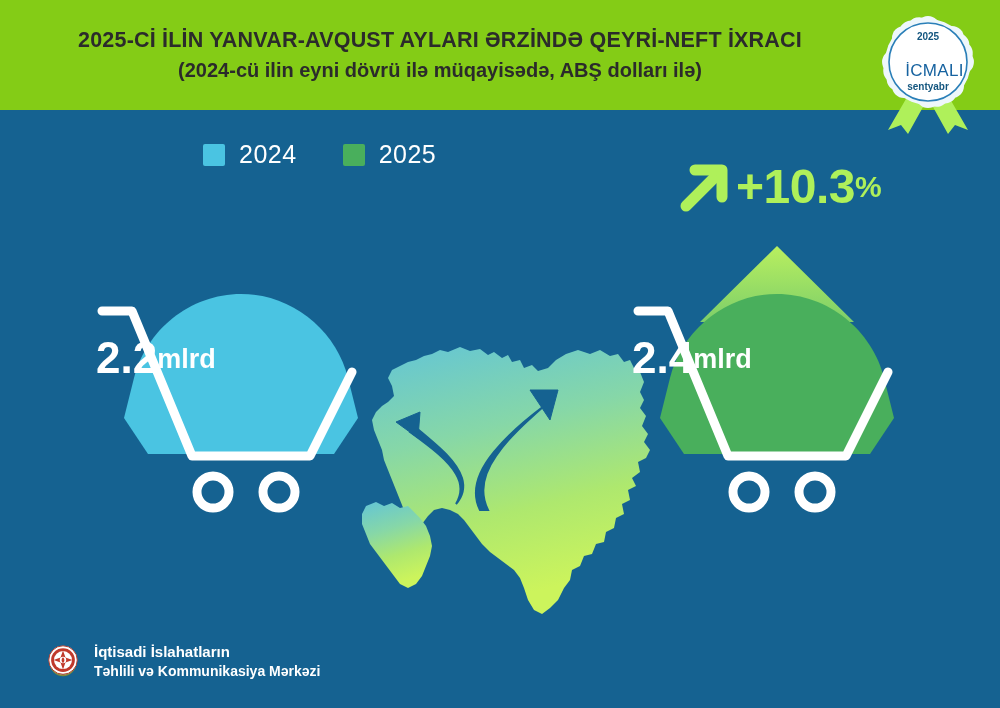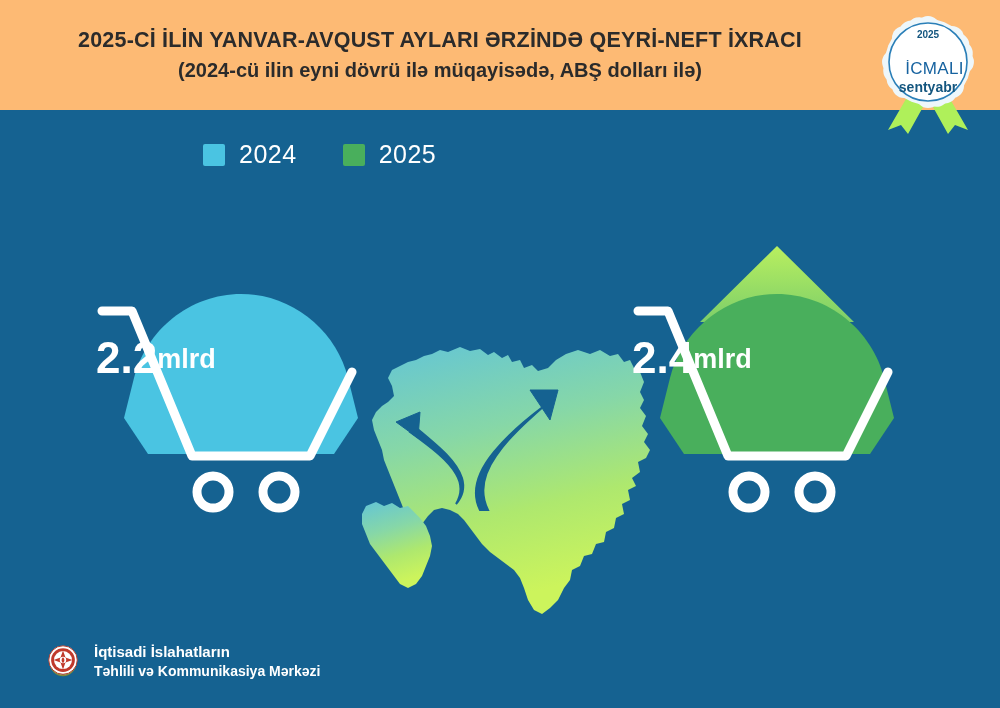--- a/index.html
+++ b/index.html
@@ -6,21 +6,21 @@
   body{
     width:1000px;height:708px;overflow:hidden;
     font-family:"Liberation Sans","DejaVu Sans",sans-serif;
     background:#156291;
   }
   .stage{position:relative;width:1000px;height:708px;overflow:hidden;background:#156291;}
 
   
   .header-band{
     position:absolute;left:0;top:0;width:1000px;height:110px;
-    background:#fdba74;
+    background:#84cc16;
   }
   .title-wrap{
     position:absolute;left:0;top:0;width:880px;height:110px;
     display:flex;flex-direction:column;align-items:center;justify-content:center;
     text-align:center;
   }
   .title-main{
     color:#2b2b2b;font-size:21.5px;font-weight:bold;letter-spacing:.2px;
     line-height:1.15;white-space:nowrap;
   }
@@ -33,21 +33,21 @@
   .badge{position:absolute;left:858px;top:6px;width:140px;height:128px;}
   .badge svg{position:absolute;left:0;top:0;}
   .badge-text{
     position:absolute;left:0;top:0;width:140px;height:112px;
     display:flex;flex-direction:column;align-items:center;justify-content:center;
     pointer-events:none;
   }
   .badge-year{color:#14567f;font-size:10px;font-weight:bold;line-height:1;margin-bottom:2px;}
   .badge-l1{color:#ffffff;font-size:17px;font-weight:bold;line-height:1.02;letter-spacing:.3px;}
   .badge-l2{color:#1763a0;font-size:17px;font-weight:normal;line-height:1.02;letter-spacing:.3px;margin-left:13px;}
-  .badge-month{color:#14567f;font-size:14px;font-weight:bold;line-height:1;margin-top:3px;}
+  .badge-month{color:#14567f;font-size:10px;font-weight:bold;line-height:1;margin-top:3px;}
 
   
   .legend{position:absolute;left:203px;top:140px;display:flex;align-items:center;gap:46px;}
   .legend-item{display:flex;align-items:center;gap:14px;}
   .legend-swatch{width:22px;height:22px;border-radius:2px;display:block;}
   .legend-label{color:#ffffff;font-size:25px;font-weight:400;letter-spacing:.5px;}
 
   
   .growth{position:absolute;left:676px;top:158px;display:flex;align-items:center;}
   .growth-arrow{width:58px;height:58px;display:block;}
@@ -122,20 +122,30 @@
     <div class="legend-item">
       <span class="legend-swatch" style="background:#4ac4e2"></span>
       <span class="legend-label">2024</span>
     </div>
     <div class="legend-item">
       <span class="legend-swatch" style="background:#49af5c"></span>
       <span class="legend-label">2025</span>
     </div>
   </div>
 
+  <div class="growth">
+    <svg class="growth-arrow" viewBox="0 0 58 58">
+      <g fill="none" stroke="#aff05a" stroke-width="11" stroke-linecap="round" stroke-linejoin="round">
+        <path d="M10,48 L44,14"></path>
+        <path d="M19,12 L46,12 L46,39"></path>
+      </g>
+    </svg>
+    <span class="growth-value">+10.3</span>
+    <span class="growth-pct">%</span>
+  </div>
 
   <div class="map">
     <svg width="330" height="290" viewBox="0 0 330 290">
       <defs>
         <linearGradient id="mapgrad" x1="0" y1="0" x2="0.25" y2="1">
           <stop offset="0%" stop-color="#63c5d6"></stop>
           <stop offset="38%" stop-color="#86d7a8"></stop>
           <stop offset="70%" stop-color="#aee86e"></stop>
           <stop offset="100%" stop-color="#ccf45c"></stop>
         </linearGradient>

